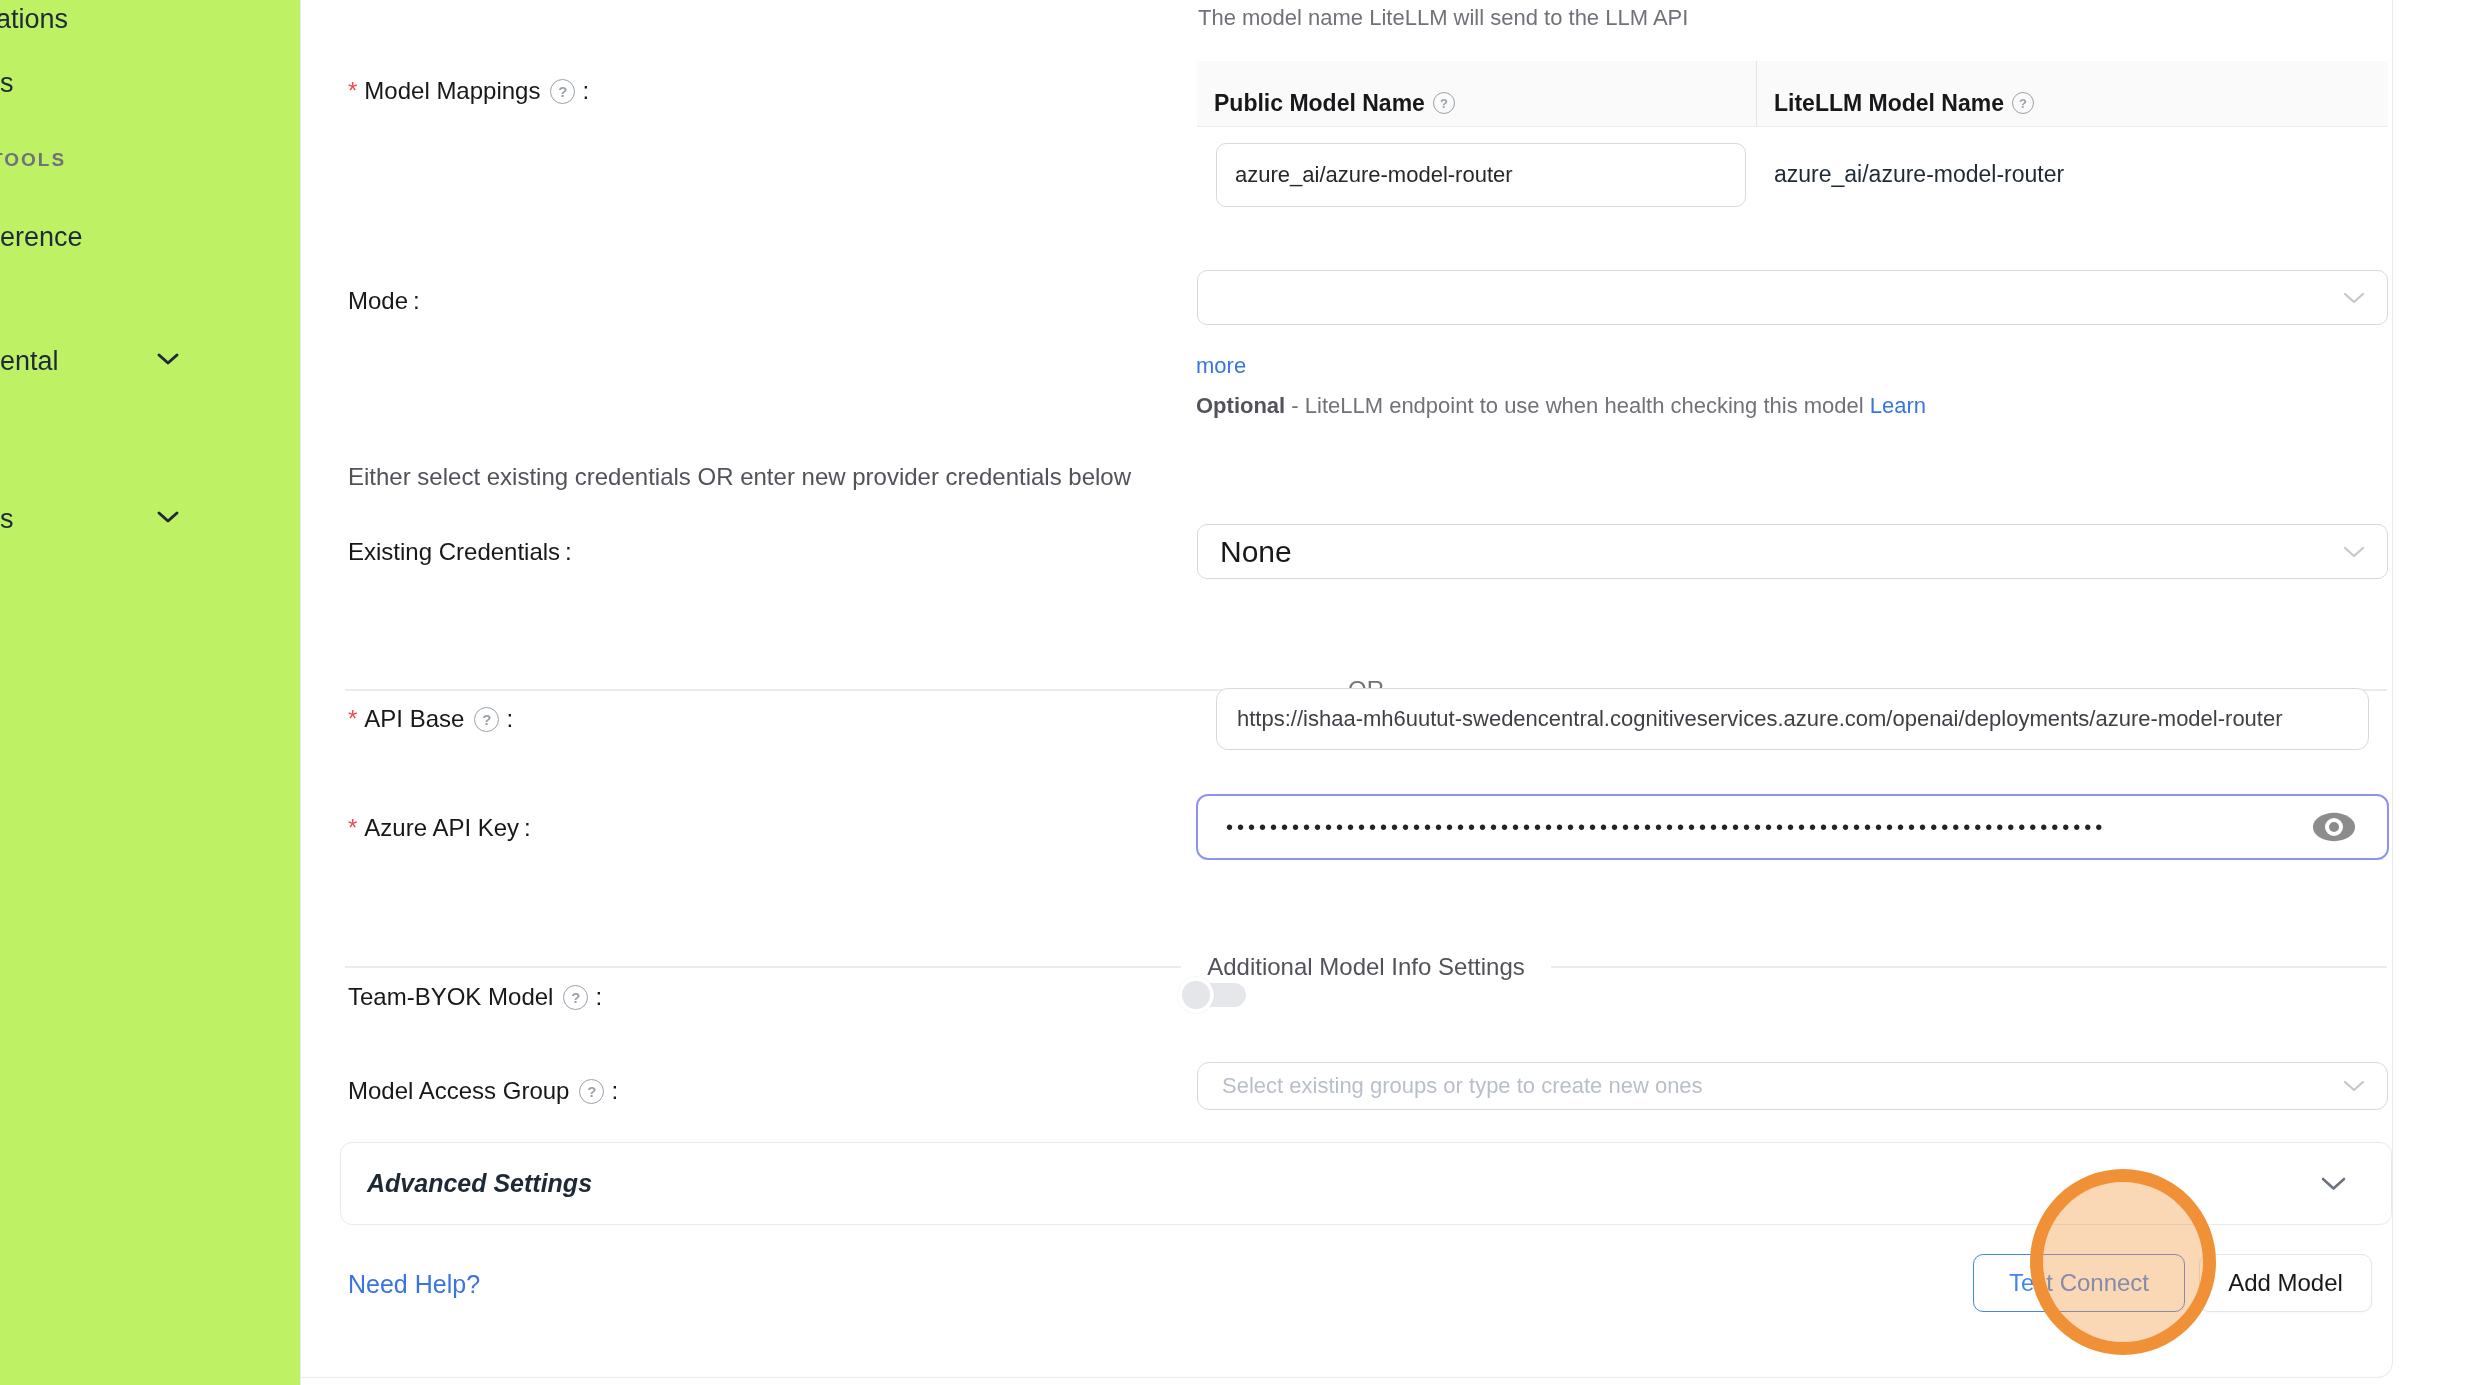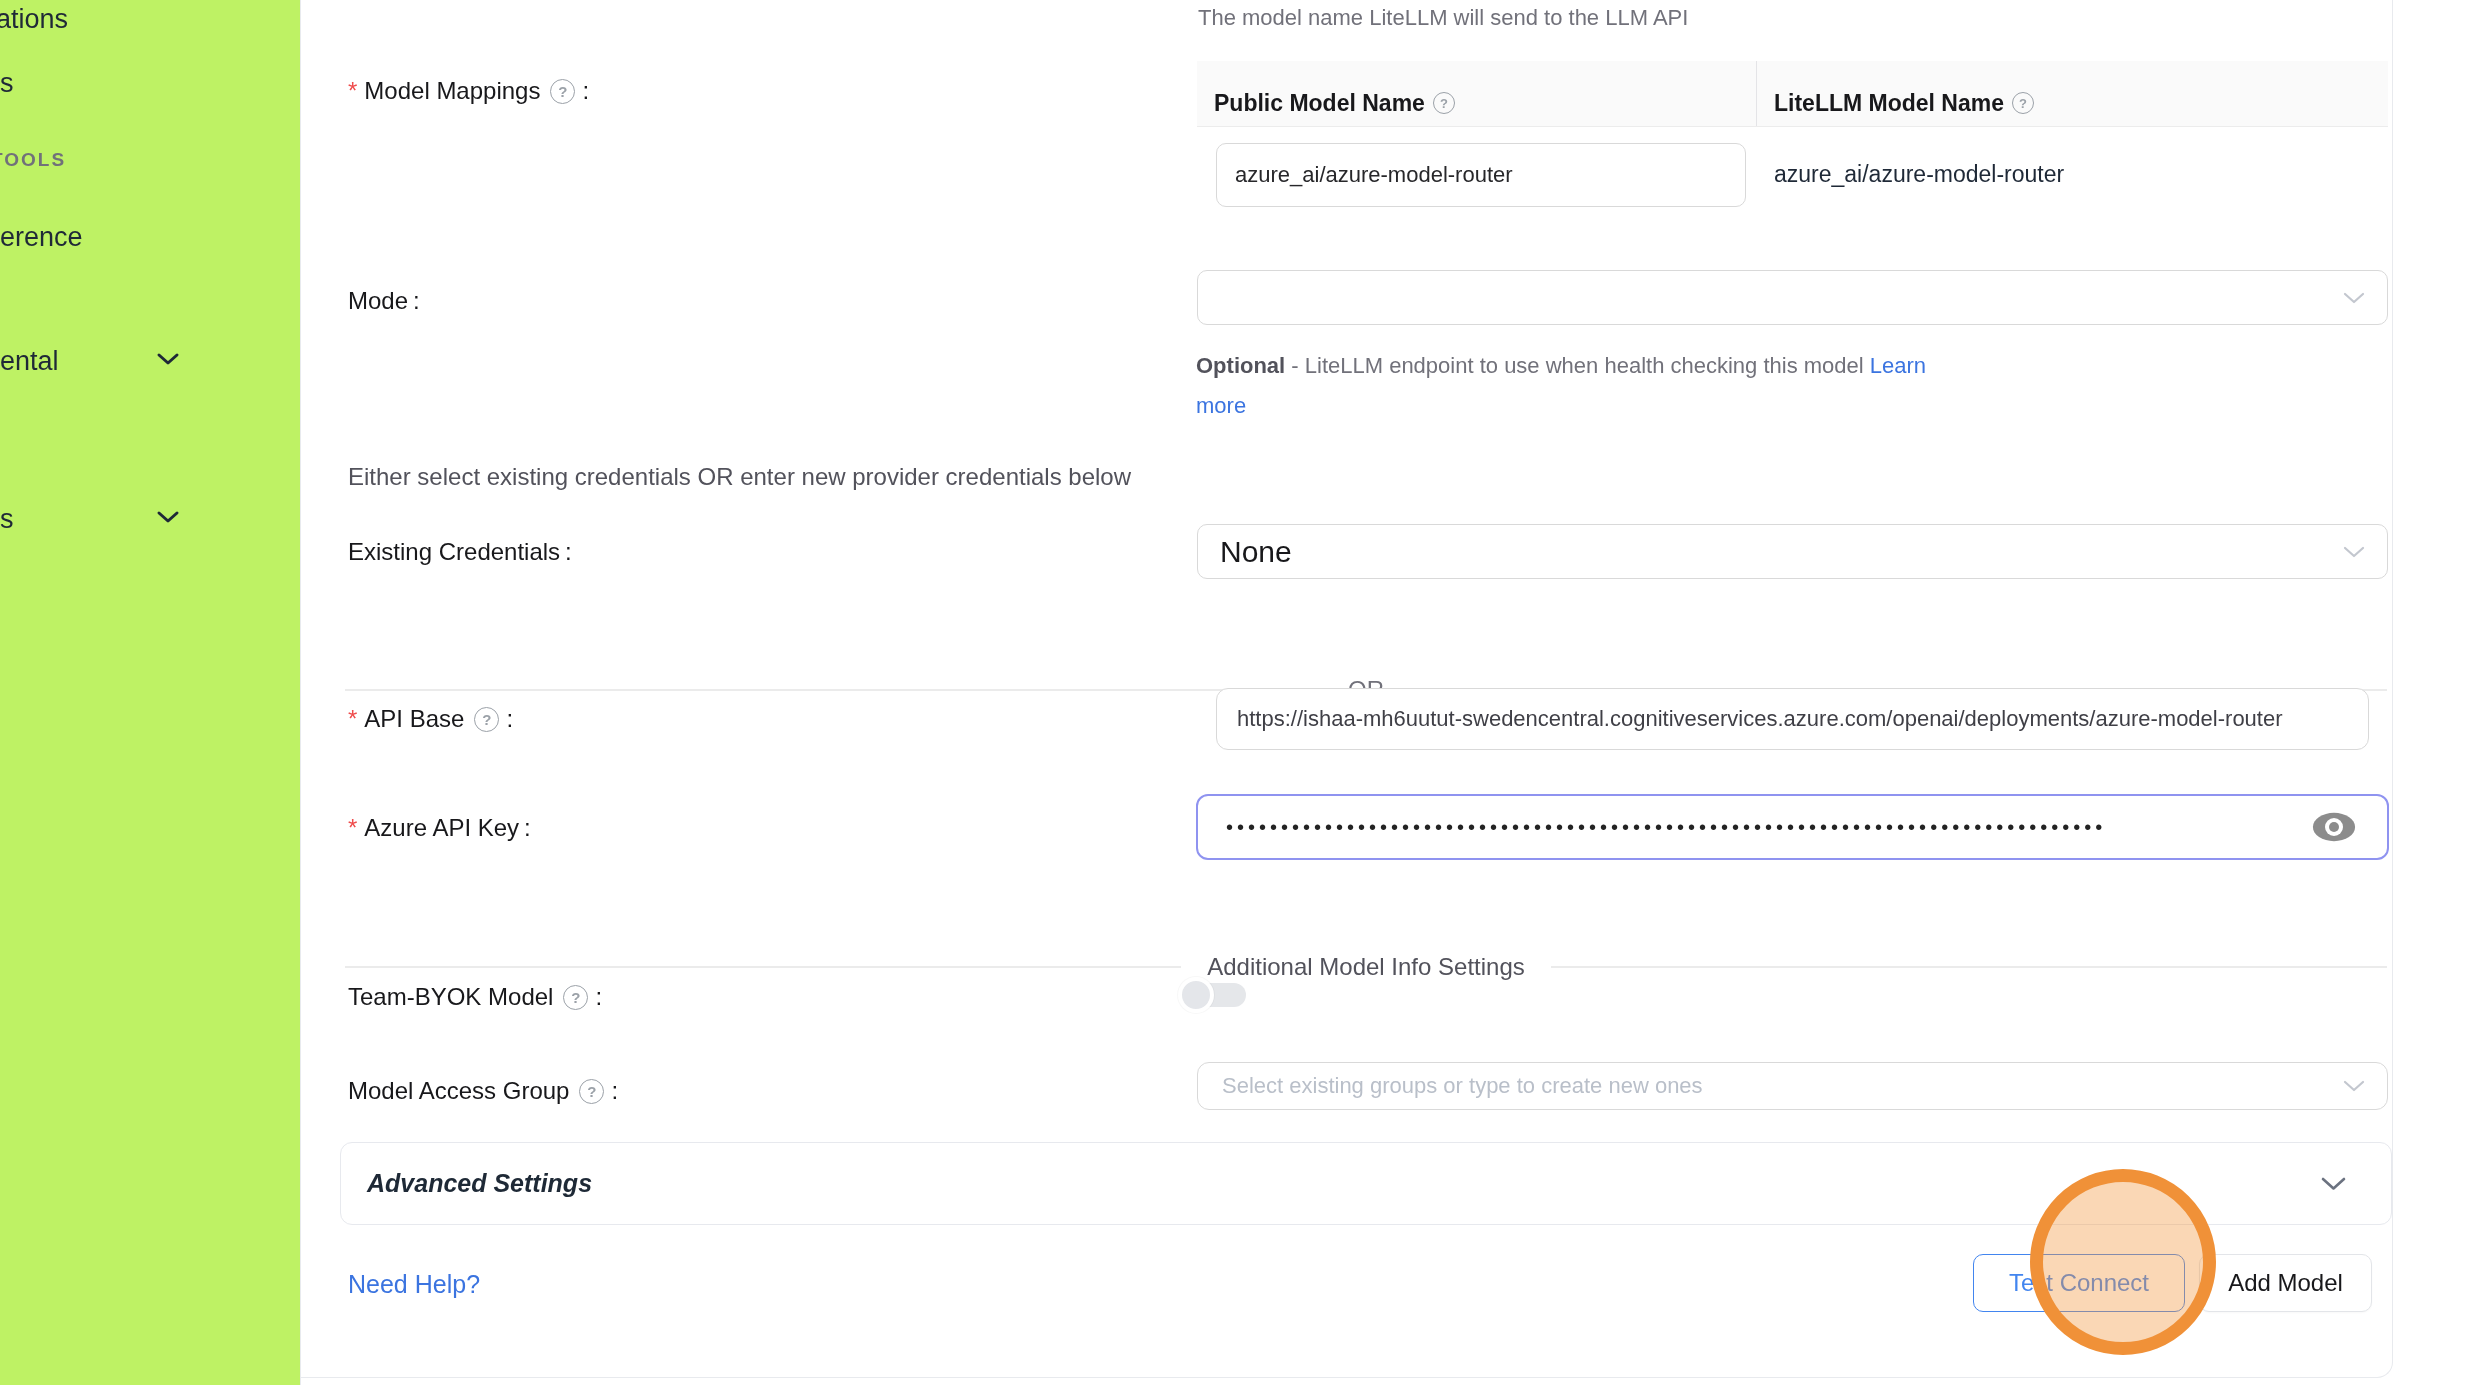--- a/index.html
+++ b/index.html
@@ -152,24 +152,24 @@
   <span class="colon">:</span>
 </div>
 <div class="selbox" style="top:270px">
   <span class="val"></span>
   <svg class="selchev" width="22" height="13" viewBox="0 0 22 13">
     <polyline points="2,2 11,10 20,2" fill="none" stroke="#c3c7cf" stroke-width="2.2" stroke-linecap="round" stroke-linejoin="round"></polyline>
   </svg>
 </div>
 <div id="mode-helper">
   <div>
+    <span class="link">more</span>
+  </div>
+  <div>
     <b>Optional</b><span> - LiteLLM endpoint to use when health checking this model </span><span class="link">Learn</span>
-  </div>
-  <div>
-    <span class="link">more</span>
   </div>
 </div>
 
 <div class="abs note" style="left:348px; top:463px">Either select existing credentials OR enter new provider credentials below</div>
 
 <div class="lblrow" style="left:348px; top:537px">
   <span>Existing Credentials</span>
   <span class="colon">:</span>
 </div>
 <div class="selbox" style="top:524px">

